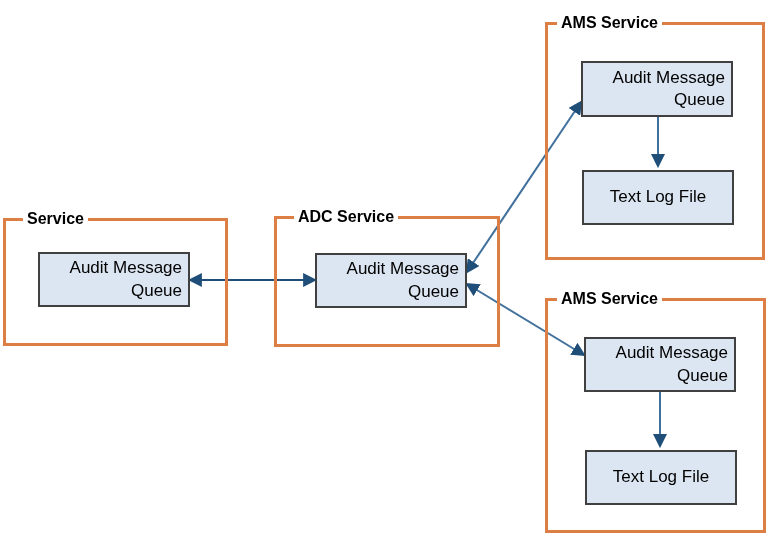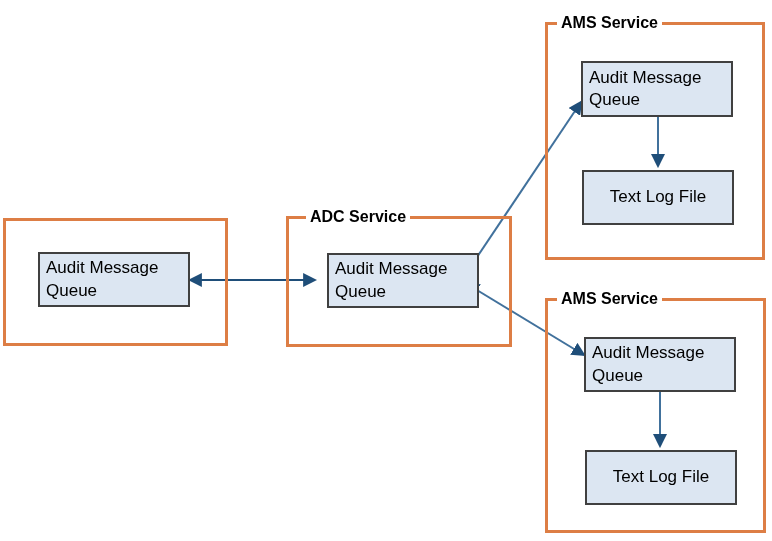--- a/index.html
+++ b/index.html
@@ -39,21 +39,21 @@
   .node {
     position: absolute;
     box-sizing: border-box;
     width: 152px;
     height: 55px;
     background: #dce6f2;
     border: 2px solid #404040;
     display: flex;
     align-items: center;
     justify-content: center;
-    text-align: left;
+    text-align: right;
     font-size: 17px;
     line-height: 1.3;
     color: #000000;
     padding: 0 6px;
   }
   #g-service { left: 3px;   top: 218px; width: 225px; height: 128px; }
   #g-adc     { left: 274px; top: 216px; width: 226px; height: 131px; }
   #g-ams1    { left: 545px; top: 22px;  width: 220px; height: 238px; }
   #g-ams2    { left: 545px; top: 298px; width: 221px; height: 235px; }
 
@@ -76,24 +76,25 @@
       </marker>
     </defs>
     <line x1="190" y1="280" x2="315" y2="280" stroke-width="2" marker-start="url(#head)" marker-end="url(#head)" stroke="#1F4E79"></line>
     <line x1="467" y1="272" x2="581" y2="102" stroke-width="2" marker-start="url(#head)" marker-end="url(#head)" stroke="#41719C"></line>
     <line x1="467" y1="284" x2="584" y2="355" stroke-width="2" marker-start="url(#head)" marker-end="url(#head)" stroke="#41719C"></line>
     <line x1="658" y1="117" x2="658" y2="166" stroke-width="2" marker-end="url(#head)" stroke="#41719C"></line>
     <line x1="660" y1="392" x2="660" y2="446" stroke-width="2" marker-end="url(#head)" stroke="#41719C"></line>
   </svg>
 
   <div class="group" id="g-service" style="border-color: rgb(221, 126, 69);">
+    <span class="group-title t-far">Service</span>
     <div class="node" id="n-service-queue" style="background-color: rgb(220, 230, 242); border-color: rgb(64, 64, 64);">Audit Message Queue</div>
   </div>
 
-  <div class="group" id="g-adc" style="border-color: rgb(221, 126, 69); margin-left: 12px;">
+  <div class="group" id="g-adc" style="border-color: rgb(221, 126, 69);">
     <span class="group-title t-far">ADC Service</span>
     <div class="node" id="n-adc-queue" style="background-color: rgb(220, 230, 242); border-color: rgb(64, 64, 64);">Audit Message Queue</div>
   </div>
 
   <div class="group" id="g-ams1" style="border-color: rgb(221, 126, 69);">
     <span class="group-title t-near">AMS Service</span>
     <div class="node" id="n-ams1-queue" style="background-color: rgb(220, 230, 242); border-color: rgb(64, 64, 64);">Audit Message Queue</div>
     <div class="node" id="n-ams1-log" style="background-color: rgb(220, 230, 242); border-color: rgb(64, 64, 64);">Text Log File</div>
   </div>
 

